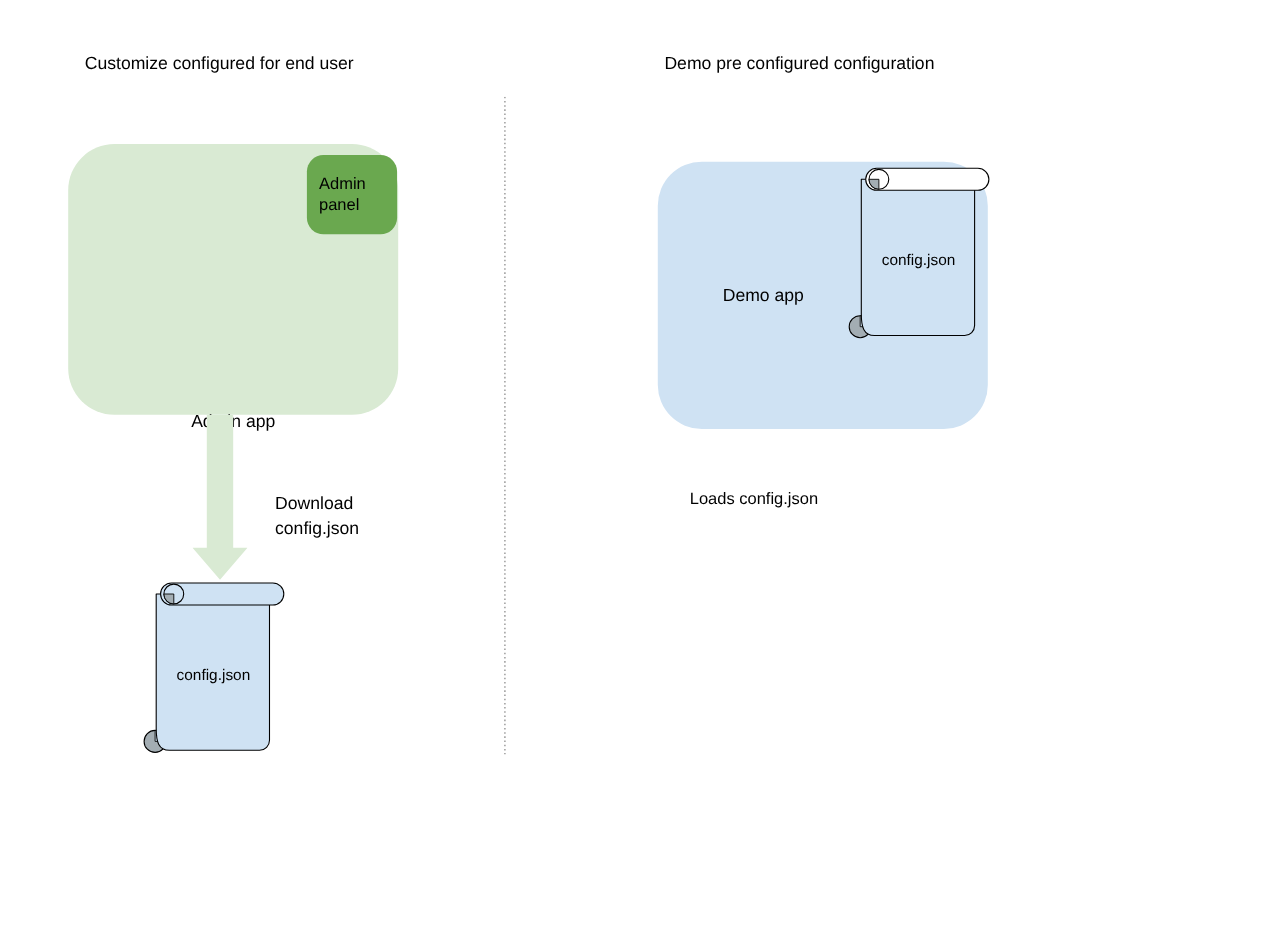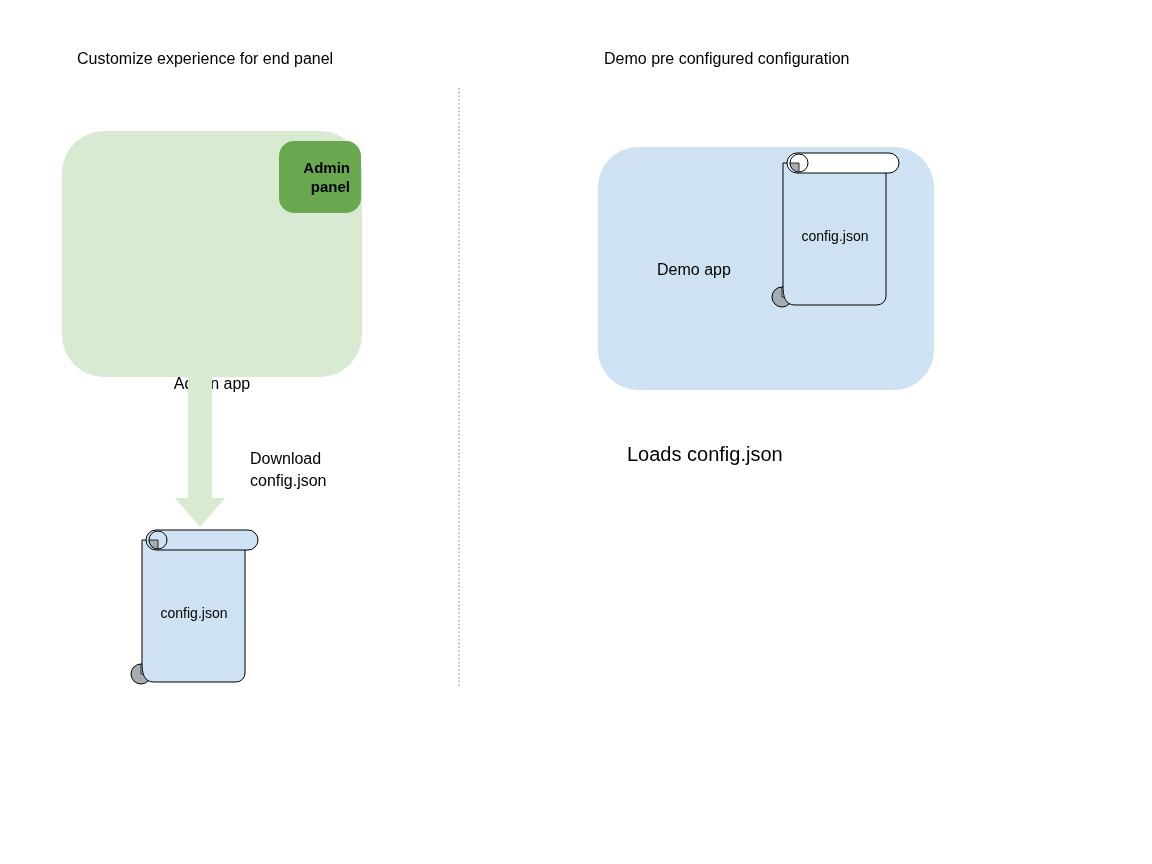--- a/index.html
+++ b/index.html
@@ -24,49 +24,49 @@
   .admin-app-label {
     position: absolute; left: 0; right: 0; top: 243px;
     text-align: center; font-size: 16px; line-height: 20px;
   }
   .admin-panel-box {
     position: absolute; right: 1px; top: 10px; width: 82px; height: 72px;
     background: #6aa84f; border-radius: 15px;
     display: flex; align-items: center; justify-content: center;
   }
   .admin-panel-label {
-    font-size: 15px; line-height: 19px; text-align: right; width: 60px; font-weight: bold;
+    font-size: 15px; line-height: 19px; text-align: left; width: 60px;
   }
 
   .arrow-svg { left: 175px; top: 377px; }
 
   .download-label { left: 250px; top: 409px; font-size: 16px; line-height: 22px; margin-top: 39px; }
 
   .demo-app-box {
     left: 598px; top: 147px; width: 300px; height: 243px;
-    background: #cfe2f3; border-radius: 40px; padding-left: 36px;
+    background: #cfe2f3; border-radius: 40px;
   }
   .demo-app-label {
     position: absolute; left: 59px; top: 113px;
     font-size: 16px; line-height: 20px; white-space: nowrap;
   }
 
-  .caption-label { left: 627px; top: 444px; font-size: 20px; line-height: 20px; white-space: nowrap; }
+  .caption-label { left: 627px; top: 444px; font-size: 15px; line-height: 20px; white-space: nowrap; }
 
   .scroll-left-svg  { left: 124px; top: 527px; }
   .scroll-right-svg { left: 765px; top: 150px; }
 
   .scroll-text { font-size: 14px; }
 </style>
 </head>
 <body>
 
 <div class="canvas">
 
-  <div class="abs section-title title-left">Customize experience for end panel</div>
+  <div class="abs section-title title-left">Customize configured for end user</div>
 
   <div class="abs section-title title-right">Demo pre configured configuration</div>
 
   <svg class="abs divider-svg" width="4" height="598" viewBox="0 0 4 598">
     <line x1="2" y1="0" x2="2" y2="598" stroke="#9e9e9e" stroke-width="1.4" stroke-dasharray="1.4 2.4"></line>
   </svg>
 
   <div class="abs admin-app-box">
     <div class="admin-app-label">Admin app</div>
     <div class="admin-panel-box">

